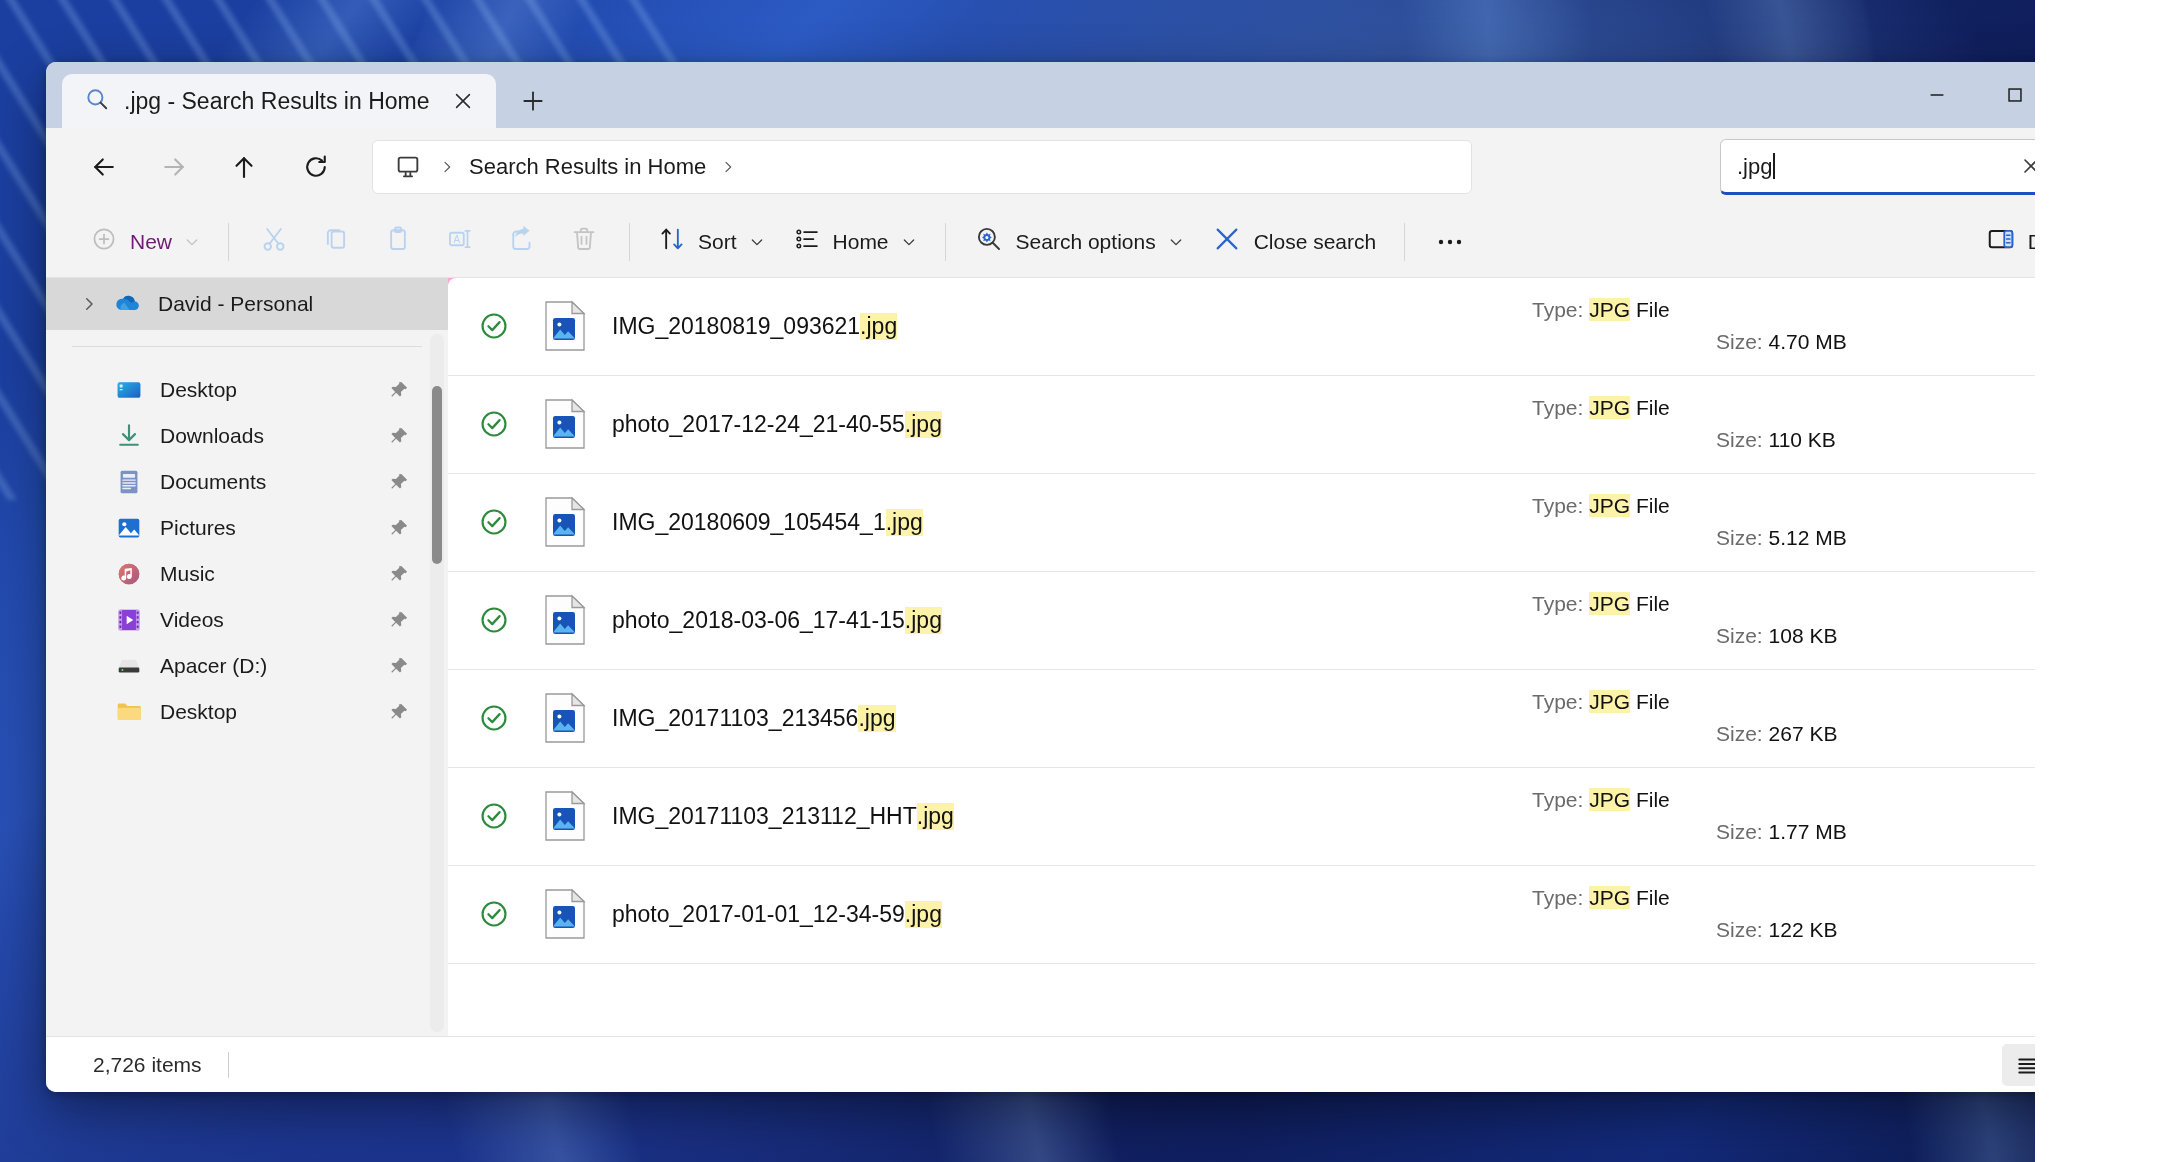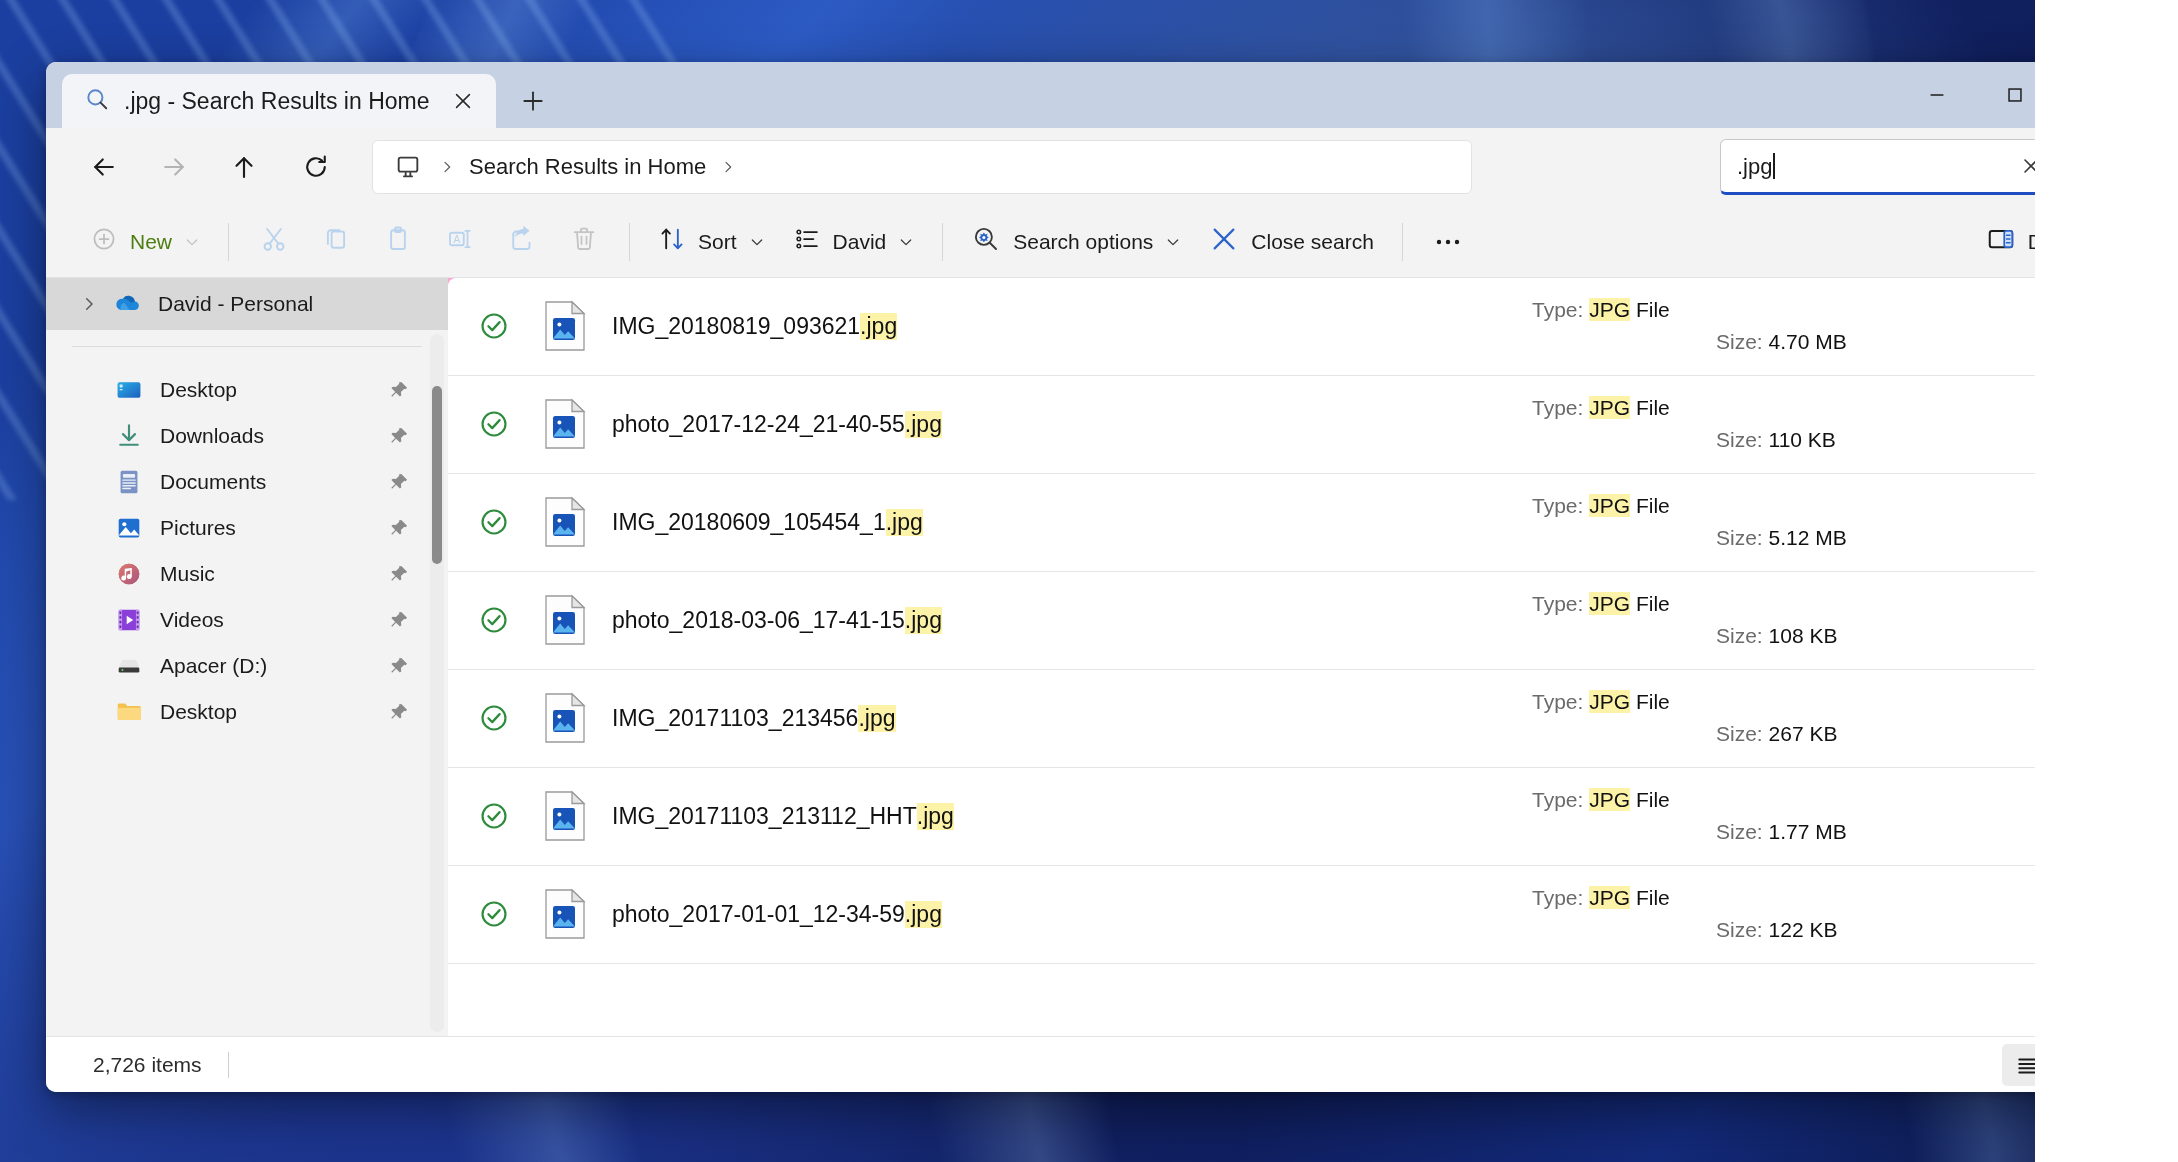--- a/index.html
+++ b/index.html
@@ -206,21 +206,21 @@
     align-items: center;
     gap: 12px;
     height: 50px;
     padding: 0 14px;
     border-radius: 6px;
     font-size: 21px;
     color: #1b1b1b;
     white-space: nowrap;
   }
   .cmd.icononly { padding: 0 16px; }
-  .cmd.disabled { color: #4d7c0f; }
+  .cmd.disabled { color: #701a75; }
   .cmd .chev { color: #3a3a3a; display:flex; align-items:center; }
   .cmd.disabled .chev { color: #c2c2c2; }
   .cmdsep {
     width: 1px;
     height: 38px;
     background: #d6d6d6;
     margin: 0 14px;
     flex: 0 0 auto;
   }
   .cmdspacer { flex: 1; }
@@ -609,21 +609,21 @@
 
       <div class="cmd">
         <span>
           <svg width="28" height="28" viewBox="0 0 24 24" fill="none">
             <circle cx="5" cy="6" r="1.5" stroke="#1b1b1b" stroke-width="1.3"></circle>
             <circle cx="5" cy="12" r="1.5" stroke="#1b1b1b" stroke-width="1.3"></circle>
             <circle cx="5" cy="18" r="1.5" stroke="#1b1b1b" stroke-width="1.3"></circle>
             <path d="M9.5 6h11M9.5 12h8M9.5 18h11" stroke="#1b1b1b" stroke-width="1.5" stroke-linecap="round"></path>
           </svg>
         </span>
-        <span>David</span>
+        <span>Home</span>
         <span class="chev">
           <svg width="16" height="16" viewBox="0 0 24 24" fill="none">
               <path d="M5 9l7 7 7-7" stroke="#3a3a3a" stroke-width="1.9" stroke-linecap="round" stroke-linejoin="round"></path>
             </svg>
         </span>
       </div>
 
       <div class="cmdsep"></div>
 
       <div class="cmd">

